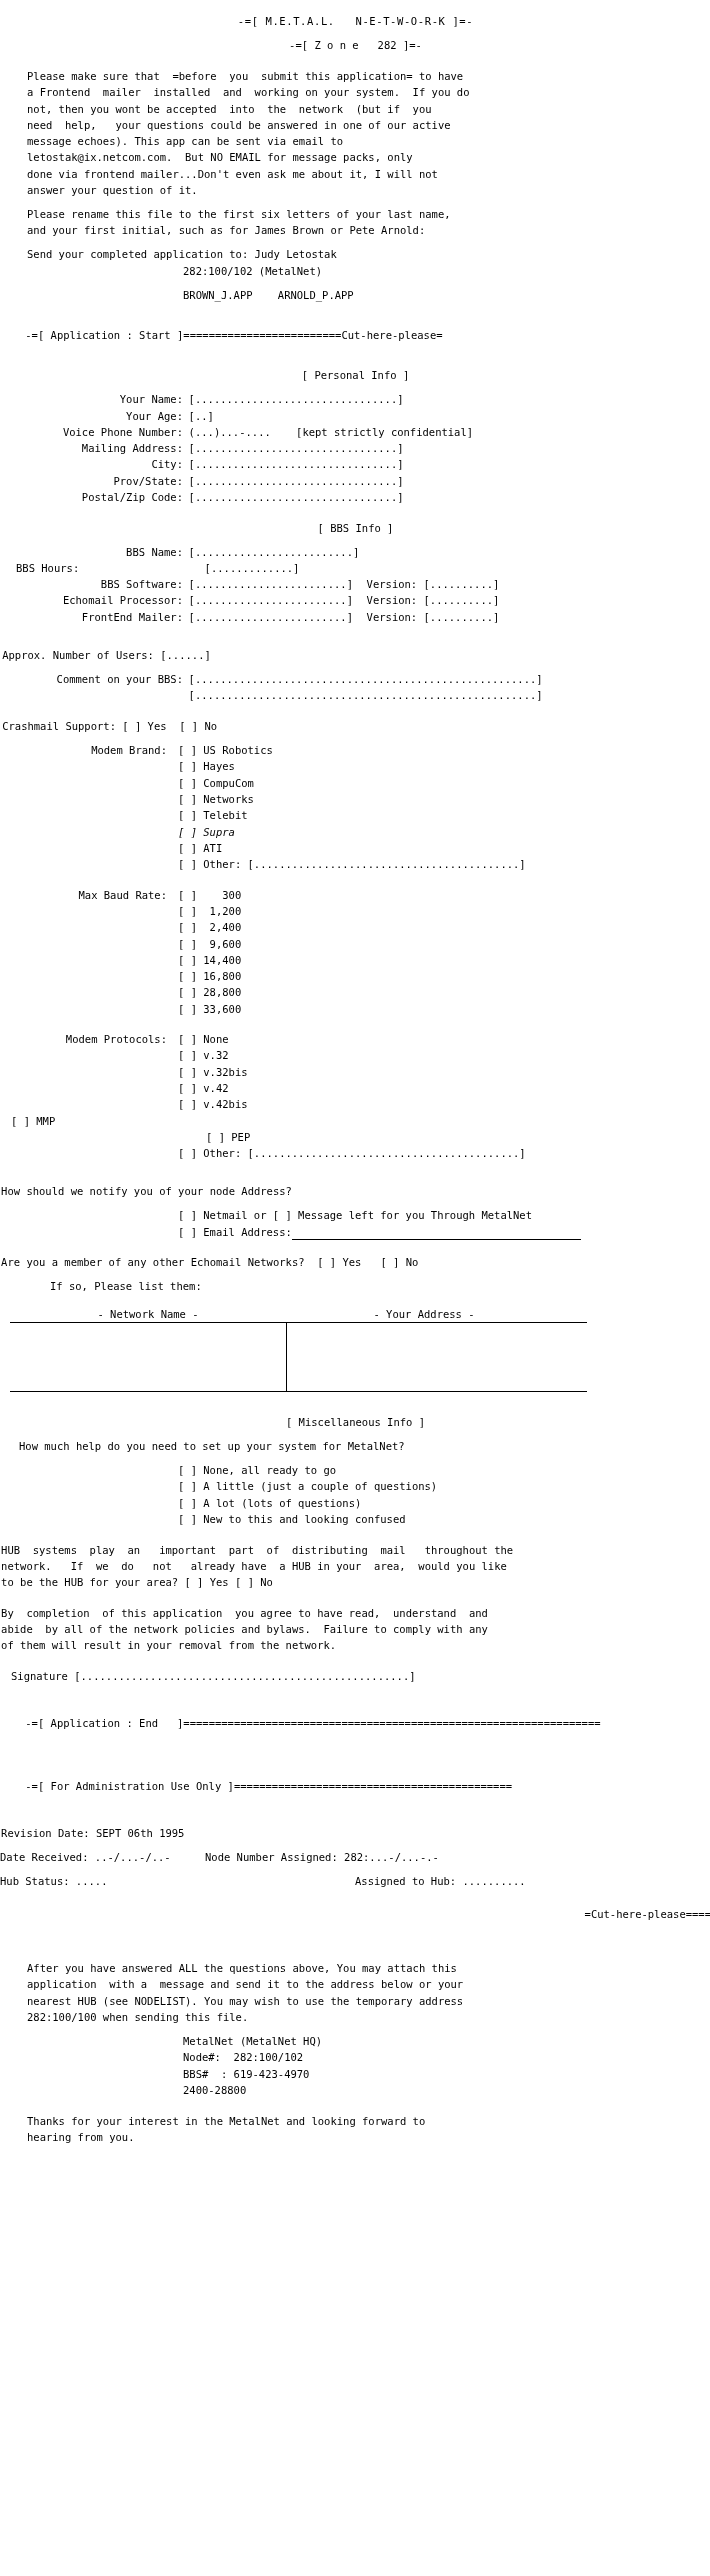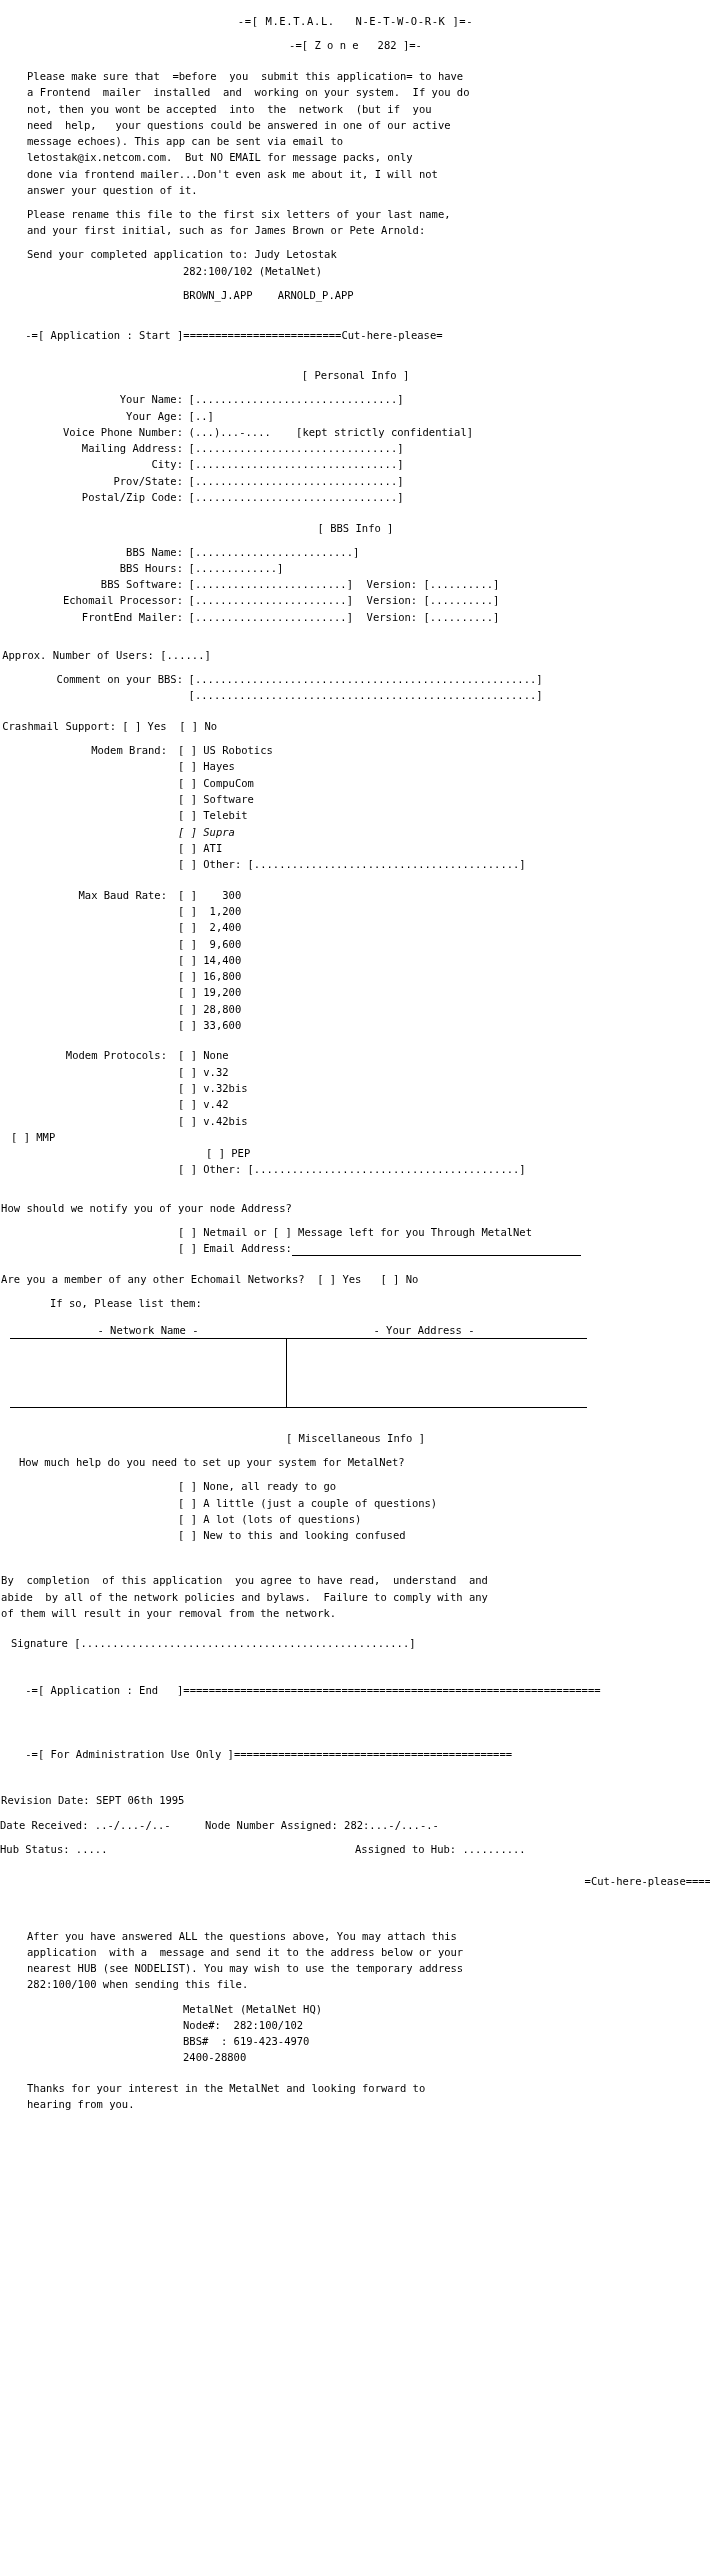--- a/index.html
+++ b/index.html
@@ -148,21 +148,21 @@
 
   <pre class="center">[ BBS Info ]</pre>
   <div class="spacer-s"></div>
   <div>
     <div class="mono" style="display:flex;">
       <div style="width:183px;text-align:right;">BBS Name:</div>
       <div style="padding-left:5.6px;width:178px;">[.........................]</div>
       <div></div>
     </div>
     <div class="mono" style="display:flex;">
-      <div style="width:183px;text-align:right;">BBS Hours:</div>
+      <div style="width:183px;margin-left:16px;">BBS Hours:</div>
       <div style="padding-left:5.6px;width:178px;">[.............]</div>
       <div></div>
     </div>
     <div class="mono" style="display:flex;">
       <div style="width:183px;text-align:right;">BBS Software:</div>
       <div style="padding-left:5.6px;width:178px;">[........................]</div>
       <div>Version: [..........]</div>
     </div>
     <div class="mono" style="display:flex;">
       <div style="width:183px;text-align:right;">Echomail Processor:</div>
@@ -207,21 +207,21 @@
     <div class="mono" style="display:flex;">
       <div style="width:167px;"></div>
       <div style="padding-left:11px;">[ ] Hayes</div>
     </div>
     <div class="mono" style="display:flex;">
       <div style="width:167px;"></div>
       <div style="padding-left:11px;">[ ] CompuCom</div>
     </div>
     <div class="mono" style="display:flex;">
       <div style="width:167px;"></div>
-      <div style="padding-left:11px;">[ ] Software</div>
+      <div style="padding-left:11px;">[ ] Networks</div>
     </div>
     <div class="mono" style="display:flex;">
       <div style="width:167px;"></div>
       <div style="padding-left:11px;">[ ] Telebit</div>
     </div>
     <div class="mono" style="display:flex;font-style:italic;">
       <div style="width:167px;"></div>
       <div style="padding-left:11px;">[ ] Supra</div>
     </div>
     <div class="mono" style="display:flex;">
@@ -253,24 +253,20 @@
       <div style="width:167px;"></div>
       <div style="padding-left:11px;">[ ]  9,600</div>
     </div>
     <div class="mono" style="display:flex;">
       <div style="width:167px;"></div>
       <div style="padding-left:11px;">[ ] 14,400</div>
     </div>
     <div class="mono" style="display:flex;">
       <div style="width:167px;"></div>
       <div style="padding-left:11px;">[ ] 16,800</div>
-    </div>
-    <div class="mono" style="display:flex;">
-      <div style="width:167px;"></div>
-      <div style="padding-left:11px;">[ ] 19,200</div>
     </div>
     <div class="mono" style="display:flex;">
       <div style="width:167px;"></div>
       <div style="padding-left:11px;">[ ] 28,800</div>
     </div>
     <div class="mono" style="display:flex;">
       <div style="width:167px;"></div>
       <div style="padding-left:11px;">[ ] 33,600</div>
     </div>
   </div>
@@ -350,20 +346,23 @@
   <div class="spacer-s"></div>
   <div>
     <pre class="pad" style="padding-left:178px">[ ] None, all ready to go</pre>
     <pre class="pad" style="padding-left:178px">[ ] A little (just a couple of questions)</pre>
     <pre class="pad" style="padding-left:178px">[ ] A lot (lots of questions)</pre>
     <pre class="pad" style="padding-left:178px">[ ] New to this and looking confused</pre>
   </div>
 
   <div class="spacer-m"></div>
 
+  <pre class="pad" style="padding-left:1.1px">HUB  systems  play  an   important  part  of  distributing  mail   throughout the
+network.   If  we  do   not   already have  a HUB in your  area,  would you like
+to be the HUB for your area? [ ] Yes [ ] No</pre>
   <div class="spacer-m"></div>
   <pre class="pad" style="padding-left:1.1px">By  completion  of this application  you agree to have read,  understand  and
 abide  by all of the network policies and bylaws.  Failure to comply with any
 of them will result in your removal from the network.</pre>
 
   <div class="spacer-m"></div>
 
   <pre class="pad" style="padding-left:11px">Signature [....................................................]</pre>
 
   <div class="spacer-m"></div>

